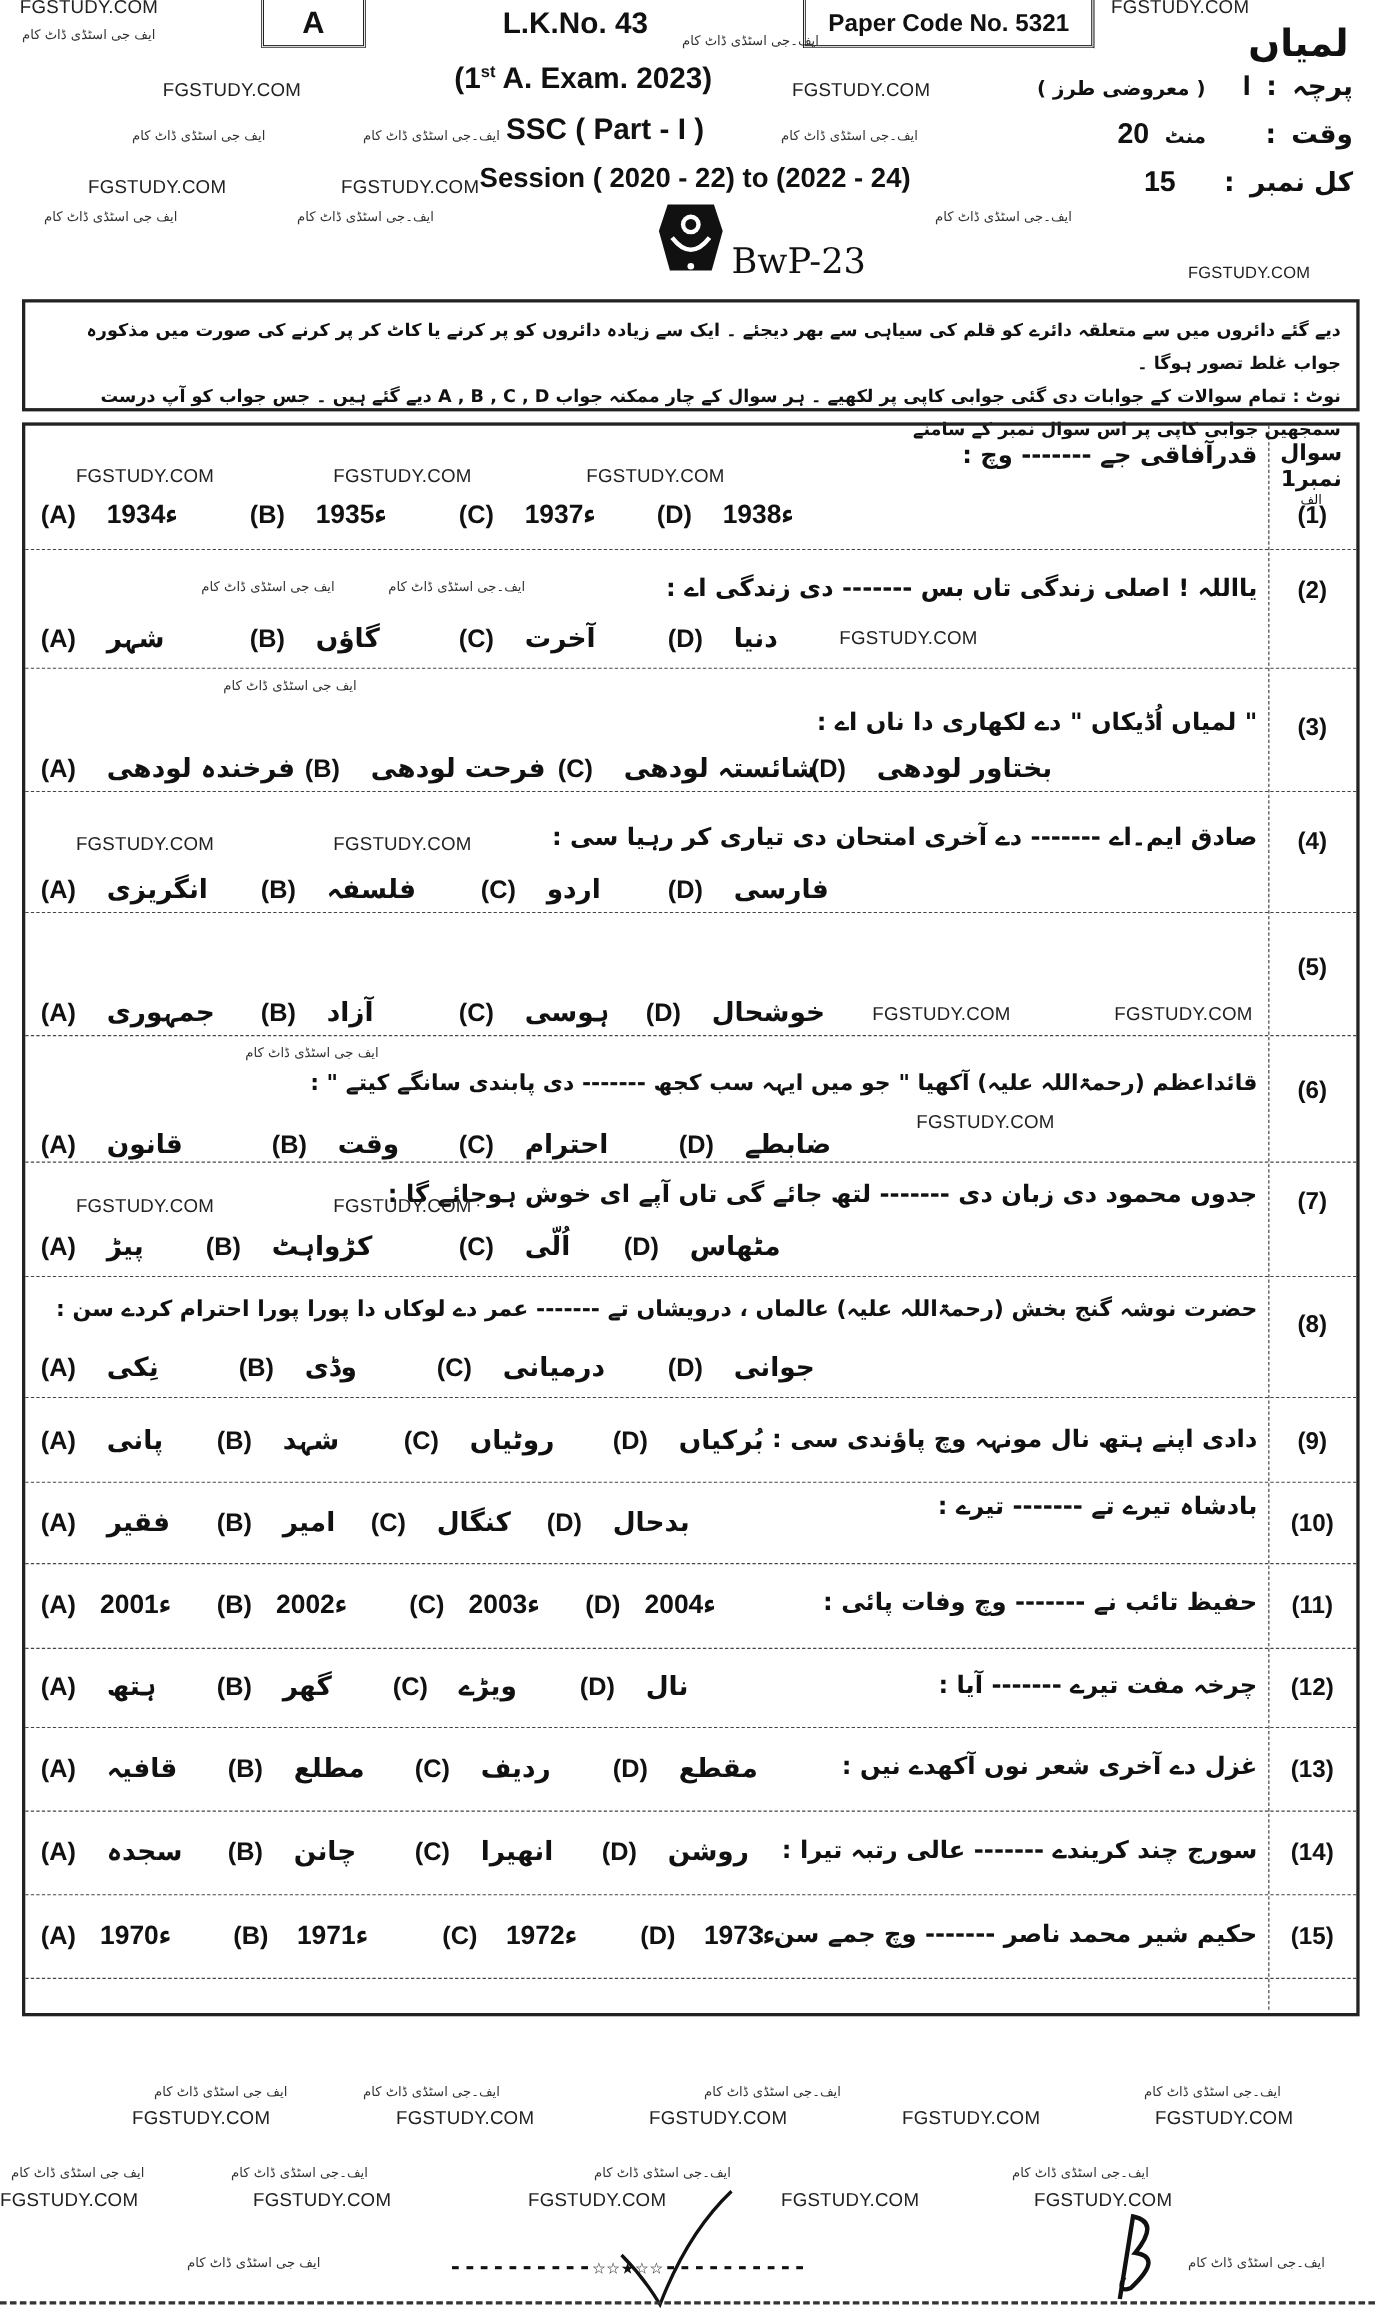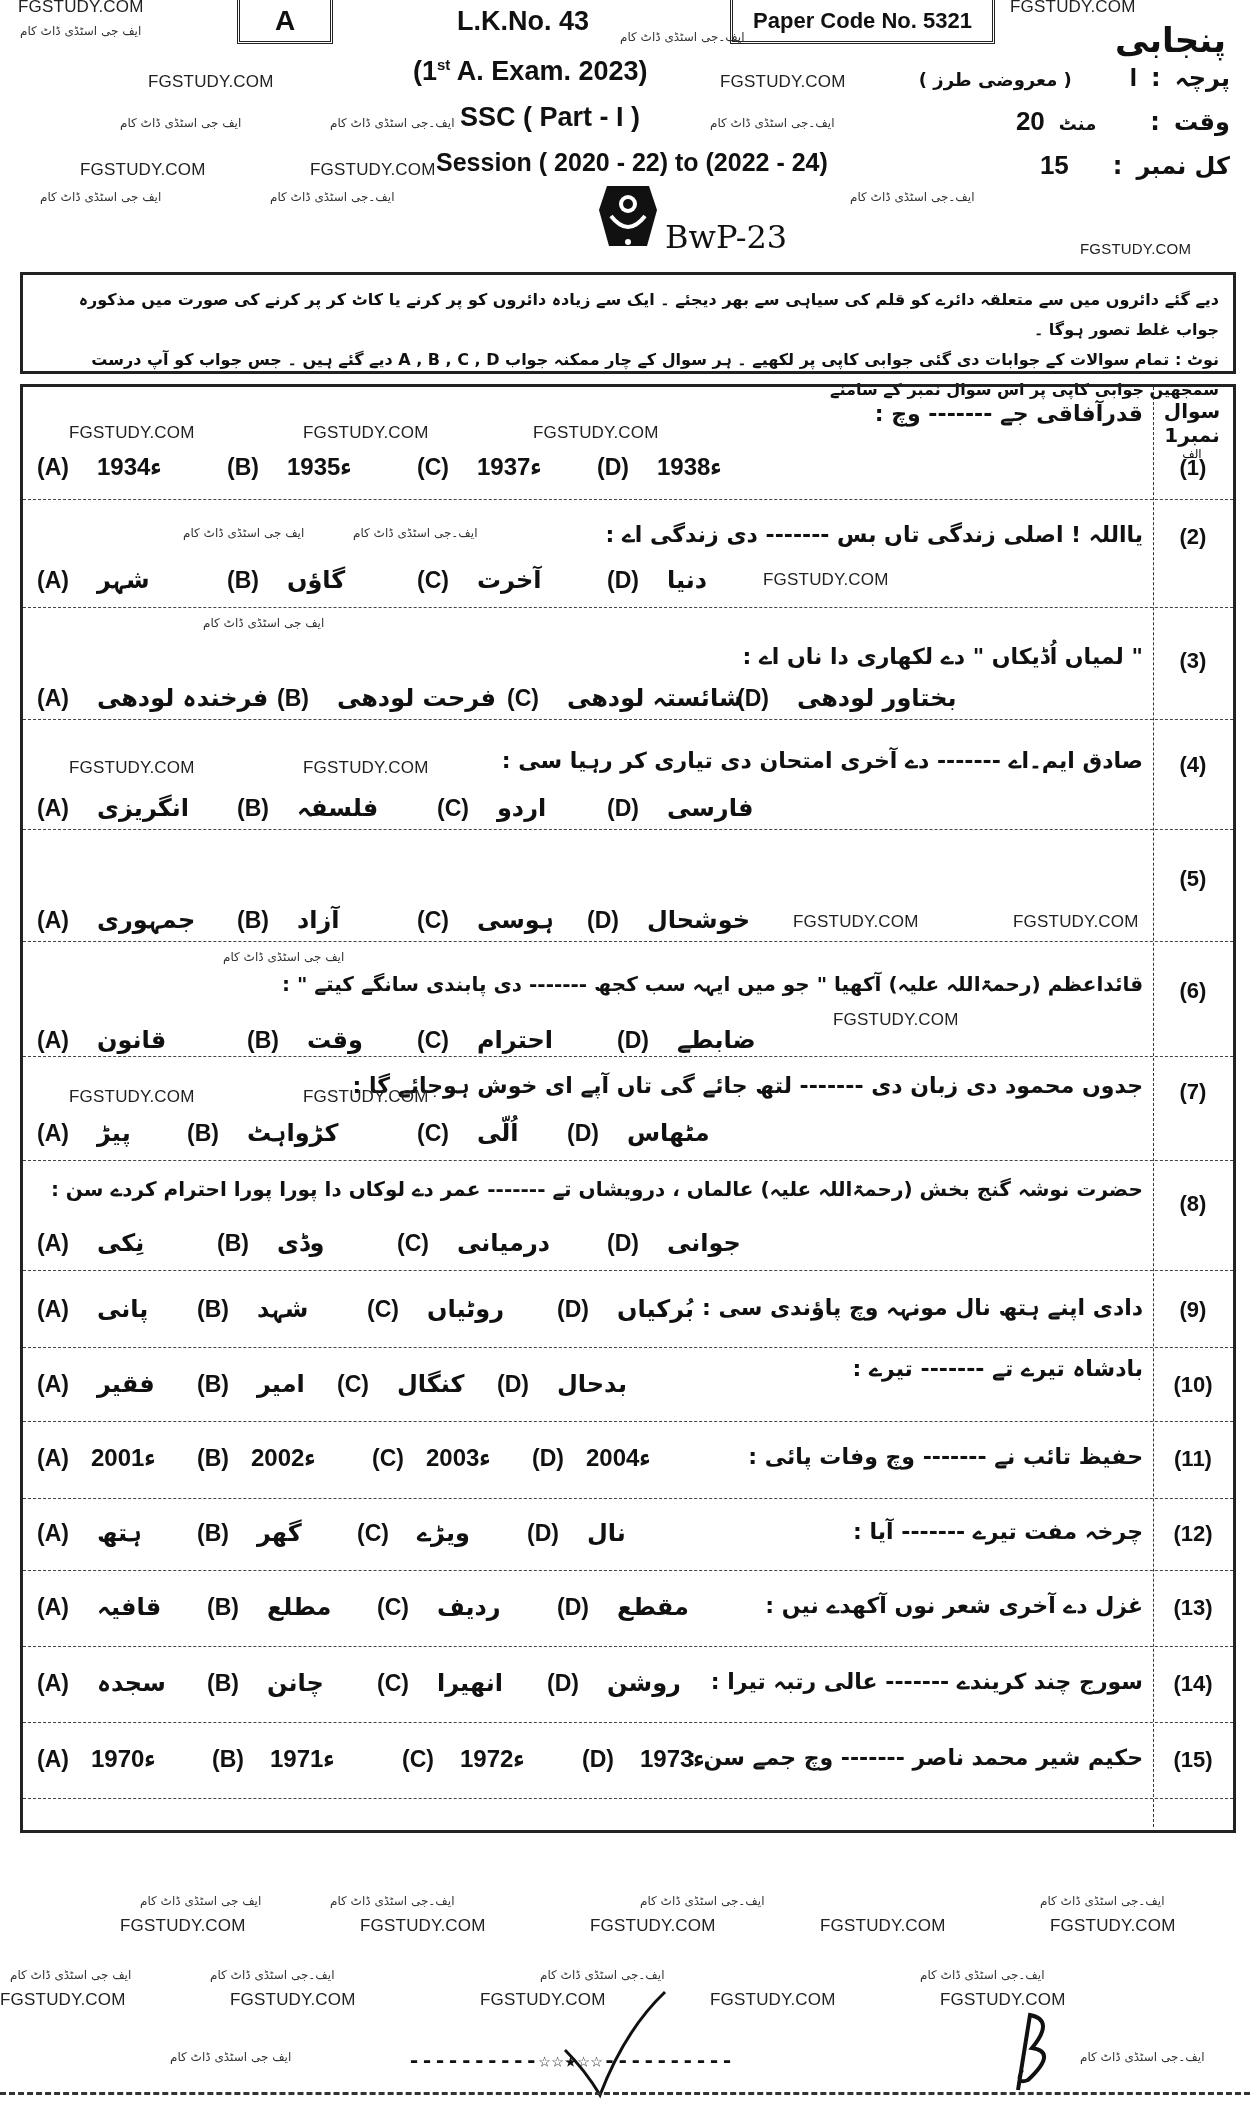--- a/index.html
+++ b/index.html
@@ -56,33 +56,33 @@
 <div class="wm-ur" style="left:620px;top:30px;">ایف۔جی اسٹڈی ڈاٹ کام</div>
 
 <div class="abs boxA">
   <span>A</span>
 </div>
 <div class="abs lkno">L.K.No. 43</div>
 <div class="abs papercode">
   <span>Paper Code No. 5321</span>
 </div>
 
-<div class="abs subject">پنجابی</div>
+<div class="abs subject">لمیاں</div>
 
 <div class="abs exam">
   <span>(1</span><sup>st</sup><span> A. Exam. 2023)</span>
 </div>
 <div class="wm" style="left:148px;top:72px;">FGSTUDY.COM</div>
 <div class="wm" style="left:720px;top:72px;">FGSTUDY.COM</div>
 
 <div class="abs hdr-row" style="top:62px;">
   <span>پرچہ</span>
   <span>:</span>
   <span class="val">I</span>
-  <span class="sm" style="margin-right:44px;">( معروضی طرز )</span>
+  <span class="sm" style="margin-right:20px;">( معروضی طرز )</span>
 </div>
 
 <div class="abs ssc">SSC ( Part - I )</div>
 <div class="wm-ur" style="left:120px;top:116px;">ایف جی اسٹڈی ڈاٹ کام</div>
 <div class="wm-ur" style="left:330px;top:116px;">ایف۔جی اسٹڈی ڈاٹ کام</div>
 <div class="wm-ur" style="left:710px;top:116px;">ایف۔جی اسٹڈی ڈاٹ کام</div>
 
 <div class="abs hdr-row" style="top:106px;">
   <span>وقت</span>
   <span style="margin-left:40px;">:</span>

